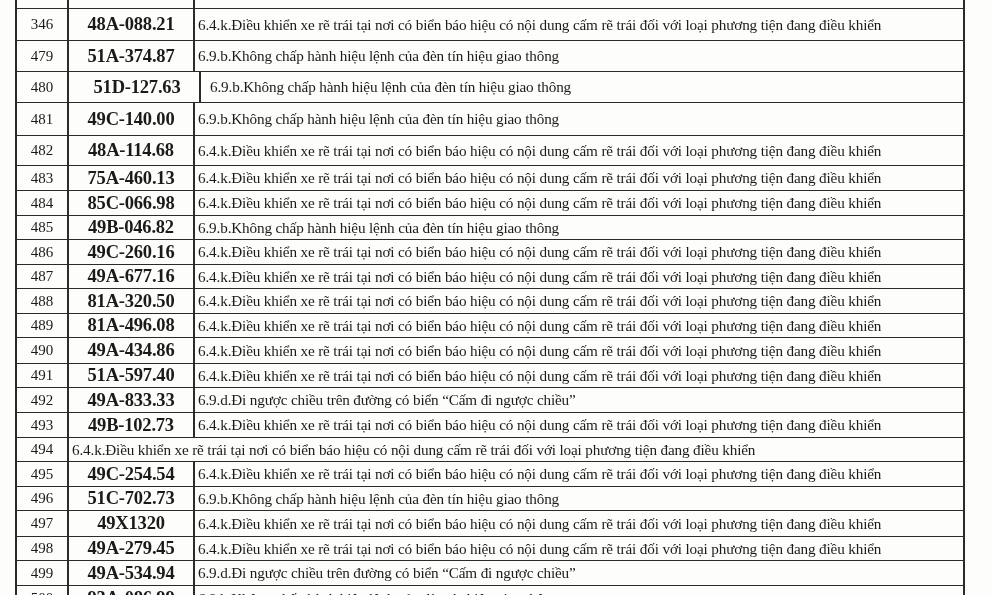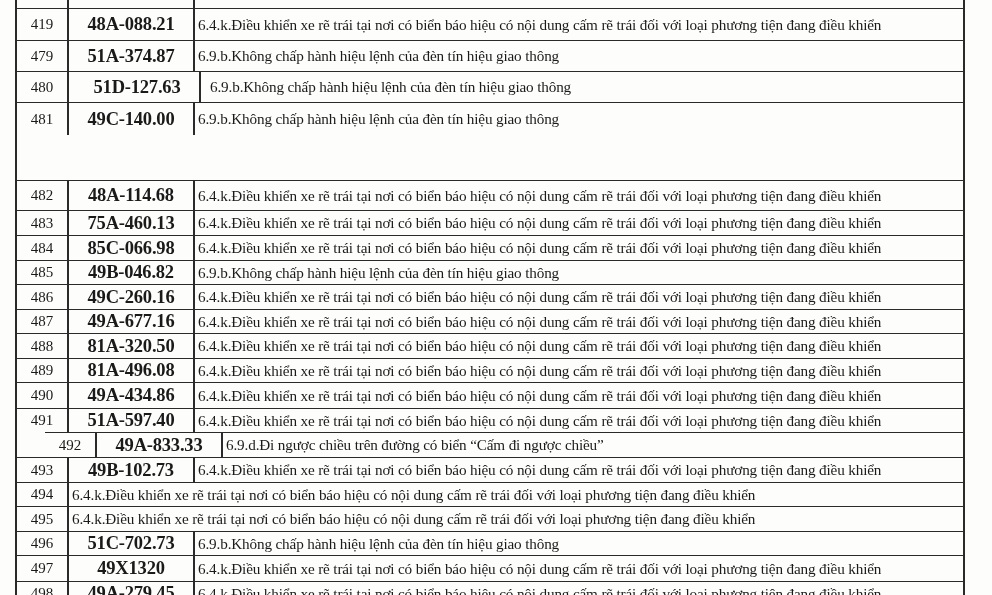--- a/index.html
+++ b/index.html
@@ -56,40 +56,40 @@
 </head>
 <body>
 
 <div class="table" id="tbl">
     <div class="row" style="height: 32px;">
       <div class="cell c-stt">477</div>
       <div class="cell c-plate"></div>
       <div class="cell c-violation"></div>
     </div>
     <div class="row" style="height: 32px;">
-      <div class="cell c-stt">419</div>
+      <div class="cell c-stt">346</div>
       <div class="cell c-plate">48A-088.21</div>
       <div class="cell c-violation">6.4.k.Điều khiển xe rẽ trái tại nơi có biển báo hiệu có nội dung cấm rẽ trái đối với loại phương tiện đang điều khiển</div>
     </div>
     <div class="row" style="height: 31px;">
       <div class="cell c-stt">479</div>
       <div class="cell c-plate">51A-374.87</div>
       <div class="cell c-violation">6.9.b.Không chấp hành hiệu lệnh của đèn tín hiệu giao thông</div>
     </div>
     <div class="row" style="height: 31px; gap: 6px;">
       <div class="cell c-stt">480</div>
       <div class="cell c-plate">51D-127.63</div>
       <div class="cell c-violation">6.9.b.Không chấp hành hiệu lệnh của đèn tín hiệu giao thông</div>
     </div>
     <div class="row" style="height: 33px;">
       <div class="cell c-stt">481</div>
       <div class="cell c-plate">49C-140.00</div>
       <div class="cell c-violation">6.9.b.Không chấp hành hiệu lệnh của đèn tín hiệu giao thông</div>
     </div>
-    <div class="row" style="height: 30px; margin-top: 45px;">
+    <div class="row" style="height: 30px;">
       <div class="cell c-stt">482</div>
       <div class="cell c-plate">48A-114.68</div>
       <div class="cell c-violation">6.4.k.Điều khiển xe rẽ trái tại nơi có biển báo hiệu có nội dung cấm rẽ trái đối với loại phương tiện đang điều khiển</div>
     </div>
     <div class="row" style="height: 25px;">
       <div class="cell c-stt">483</div>
       <div class="cell c-plate">75A-460.13</div>
       <div class="cell c-violation">6.4.k.Điều khiển xe rẽ trái tại nơi có biển báo hiệu có nội dung cấm rẽ trái đối với loại phương tiện đang điều khiển</div>
     </div>
     <div class="row" style="height: 25px;">
@@ -125,36 +125,37 @@
     <div class="row" style="height: 26px;">
       <div class="cell c-stt">490</div>
       <div class="cell c-plate">49A-434.86</div>
       <div class="cell c-violation">6.4.k.Điều khiển xe rẽ trái tại nơi có biển báo hiệu có nội dung cấm rẽ trái đối với loại phương tiện đang điều khiển</div>
     </div>
     <div class="row" style="height: 24px;">
       <div class="cell c-stt">491</div>
       <div class="cell c-plate">51A-597.40</div>
       <div class="cell c-violation">6.4.k.Điều khiển xe rẽ trái tại nơi có biển báo hiệu có nội dung cấm rẽ trái đối với loại phương tiện đang điều khiển</div>
     </div>
-    <div class="row" style="height: 25px; margin-left: 28px;">
+    <div class="row" style="height: 25px;">
       <div class="cell c-stt">492</div>
       <div class="cell c-plate">49A-833.33</div>
       <div class="cell c-violation">6.9.d.Đi ngược chiều trên đường có biển “Cấm đi ngược chiều”</div>
     </div>
     <div class="row" style="height: 25px;">
       <div class="cell c-stt">493</div>
       <div class="cell c-plate">49B-102.73</div>
       <div class="cell c-violation">6.4.k.Điều khiển xe rẽ trái tại nơi có biển báo hiệu có nội dung cấm rẽ trái đối với loại phương tiện đang điều khiển</div>
     </div>
     <div class="row" style="height: 24px;">
       <div class="cell c-stt">494</div>
       <div class="cell c-violation">6.4.k.Điều khiển xe rẽ trái tại nơi có biển báo hiệu có nội dung cấm rẽ trái đối với loại phương tiện đang điều khiển</div>
     </div>
     <div class="row" style="height: 25px;">
       <div class="cell c-stt">495</div>
+      <div class="cell c-plate">49C-254.54</div>
       <div class="cell c-violation">6.4.k.Điều khiển xe rẽ trái tại nơi có biển báo hiệu có nội dung cấm rẽ trái đối với loại phương tiện đang điều khiển</div>
     </div>
     <div class="row" style="height: 24px;">
       <div class="cell c-stt">496</div>
       <div class="cell c-plate">51C-702.73</div>
       <div class="cell c-violation">6.9.b.Không chấp hành hiệu lệnh của đèn tín hiệu giao thông</div>
     </div>
     <div class="row" style="height: 26px;">
       <div class="cell c-stt">497</div>
       <div class="cell c-plate">49X1320</div>

